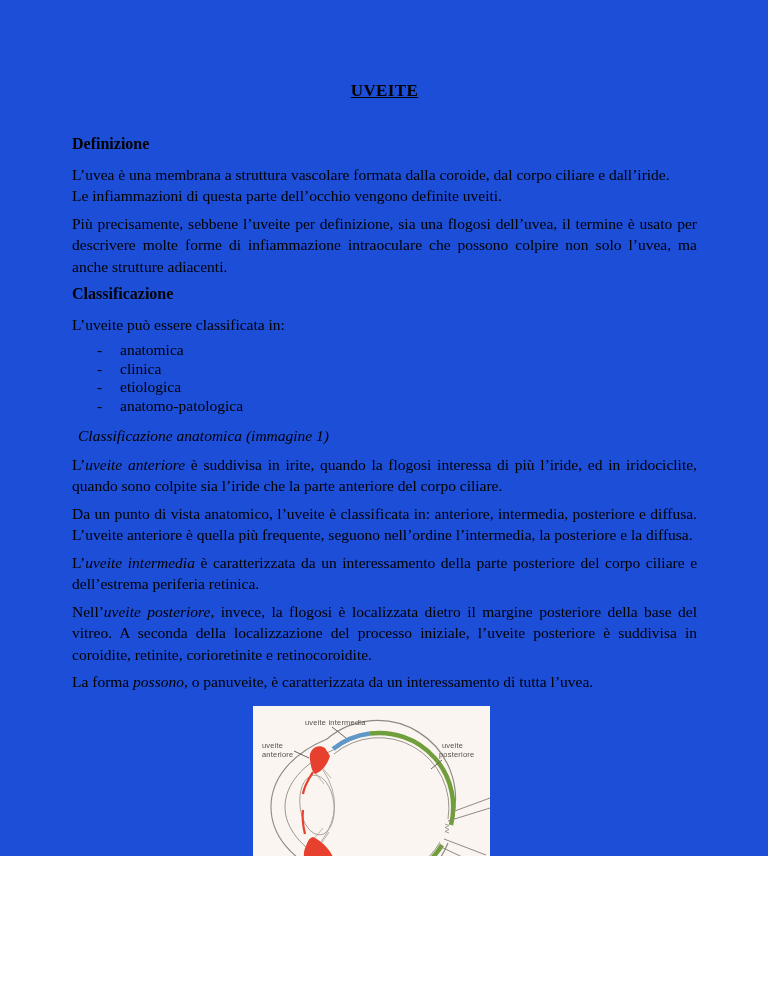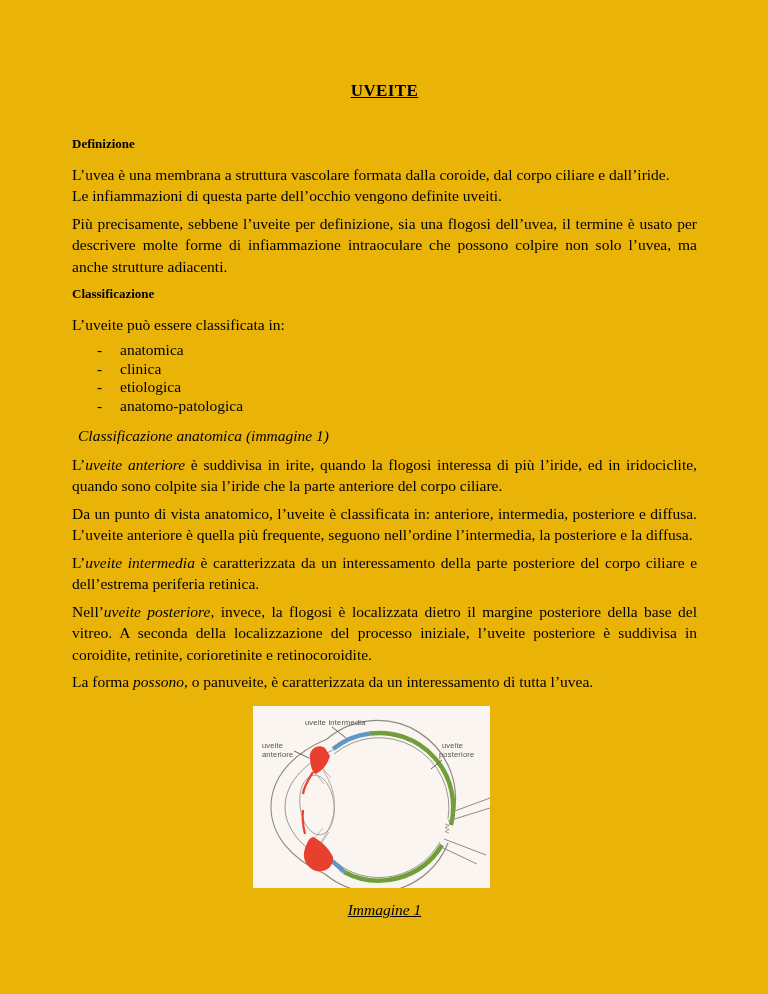--- a/index.html
+++ b/index.html
@@ -1,40 +1,40 @@
 <!DOCTYPE html>
 <html><head>
 <meta charset="utf-8">
 <style>
   html, body { margin: 0; padding: 0; background: #ffffff; }
   .page {
     position: relative;
     width: 768px;
-    height: 994px;
+    height: 856px;
     box-sizing: border-box;
-    background: #eab308;
+    background: #1d4ed8;
     padding: 80px 71px 0 72px;
     font-family: "Liberation Serif", serif;
     font-size: 15.5px;
     line-height: 21.5px;
     color: #000000;
   }
   .doc-title {
     margin: 0 0 31px 0;
     text-align: center;
     font-size: 17px;
     font-weight: bold;
     text-decoration: underline;
     letter-spacing: 0.4px;
     line-height: 22px;
   }
   .heading {
     margin: 0 0 9px 0;
     font-weight: bold;
-    font-size: 13px;
+    font-size: 16px;
   }
   .para { margin: 0 0 6px 0; }
   .just { text-align: justify; }
   .subheading {
     margin: 0 0 7px 6px;
     font-style: italic;
   }
   .classif-list {
     list-style: none;
     margin: 5px 0 10px 0;

